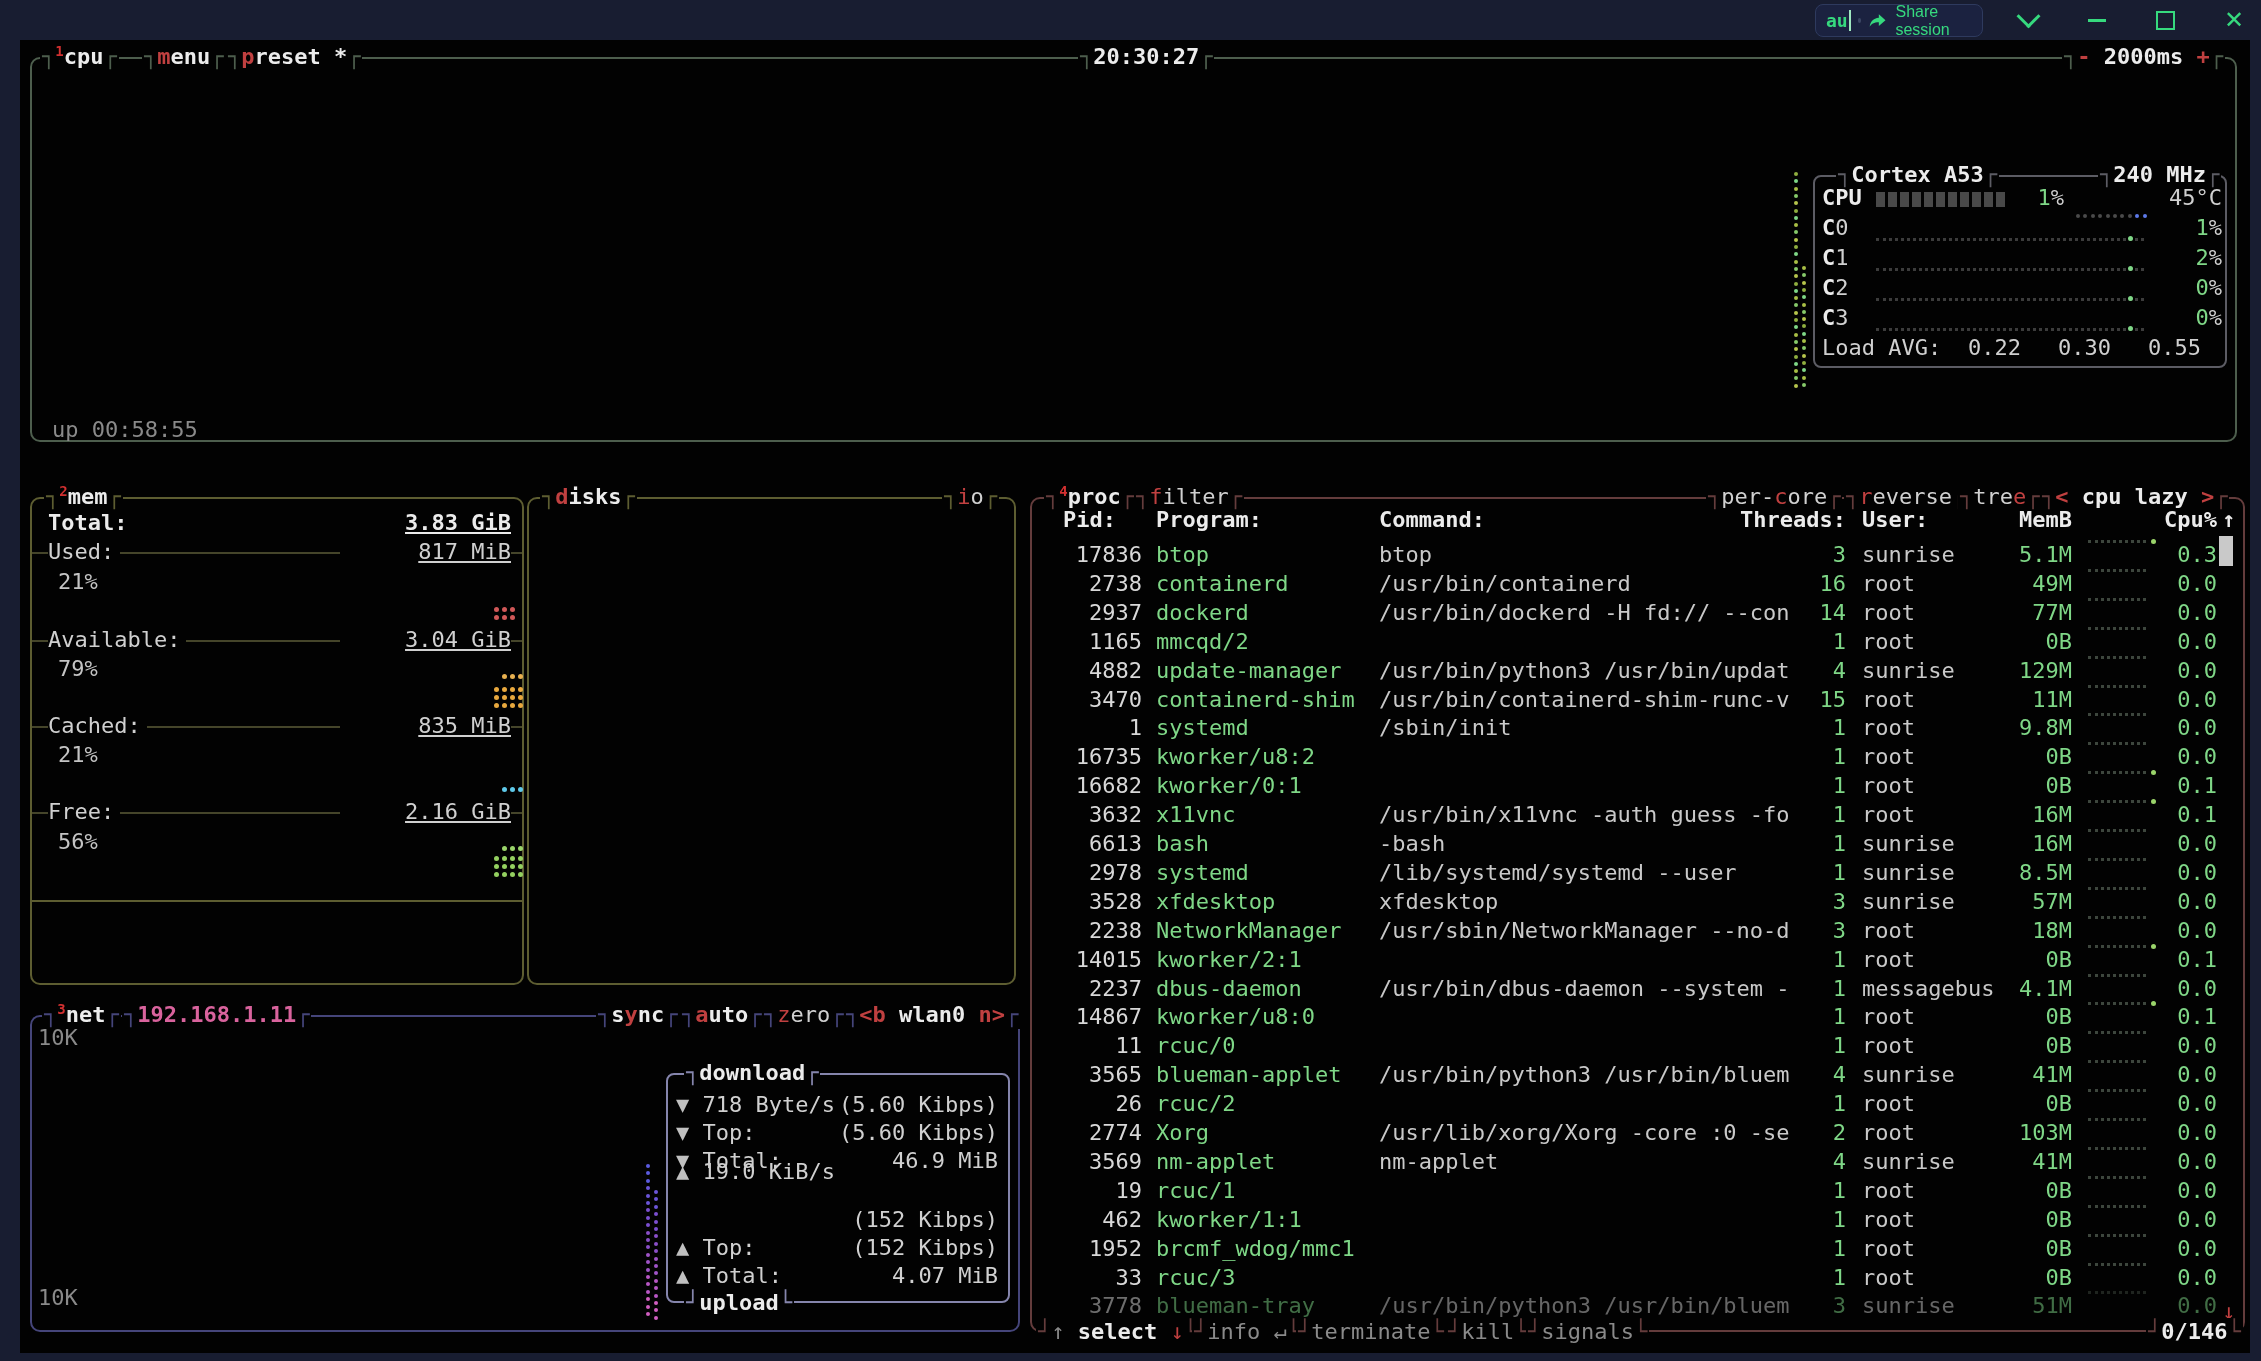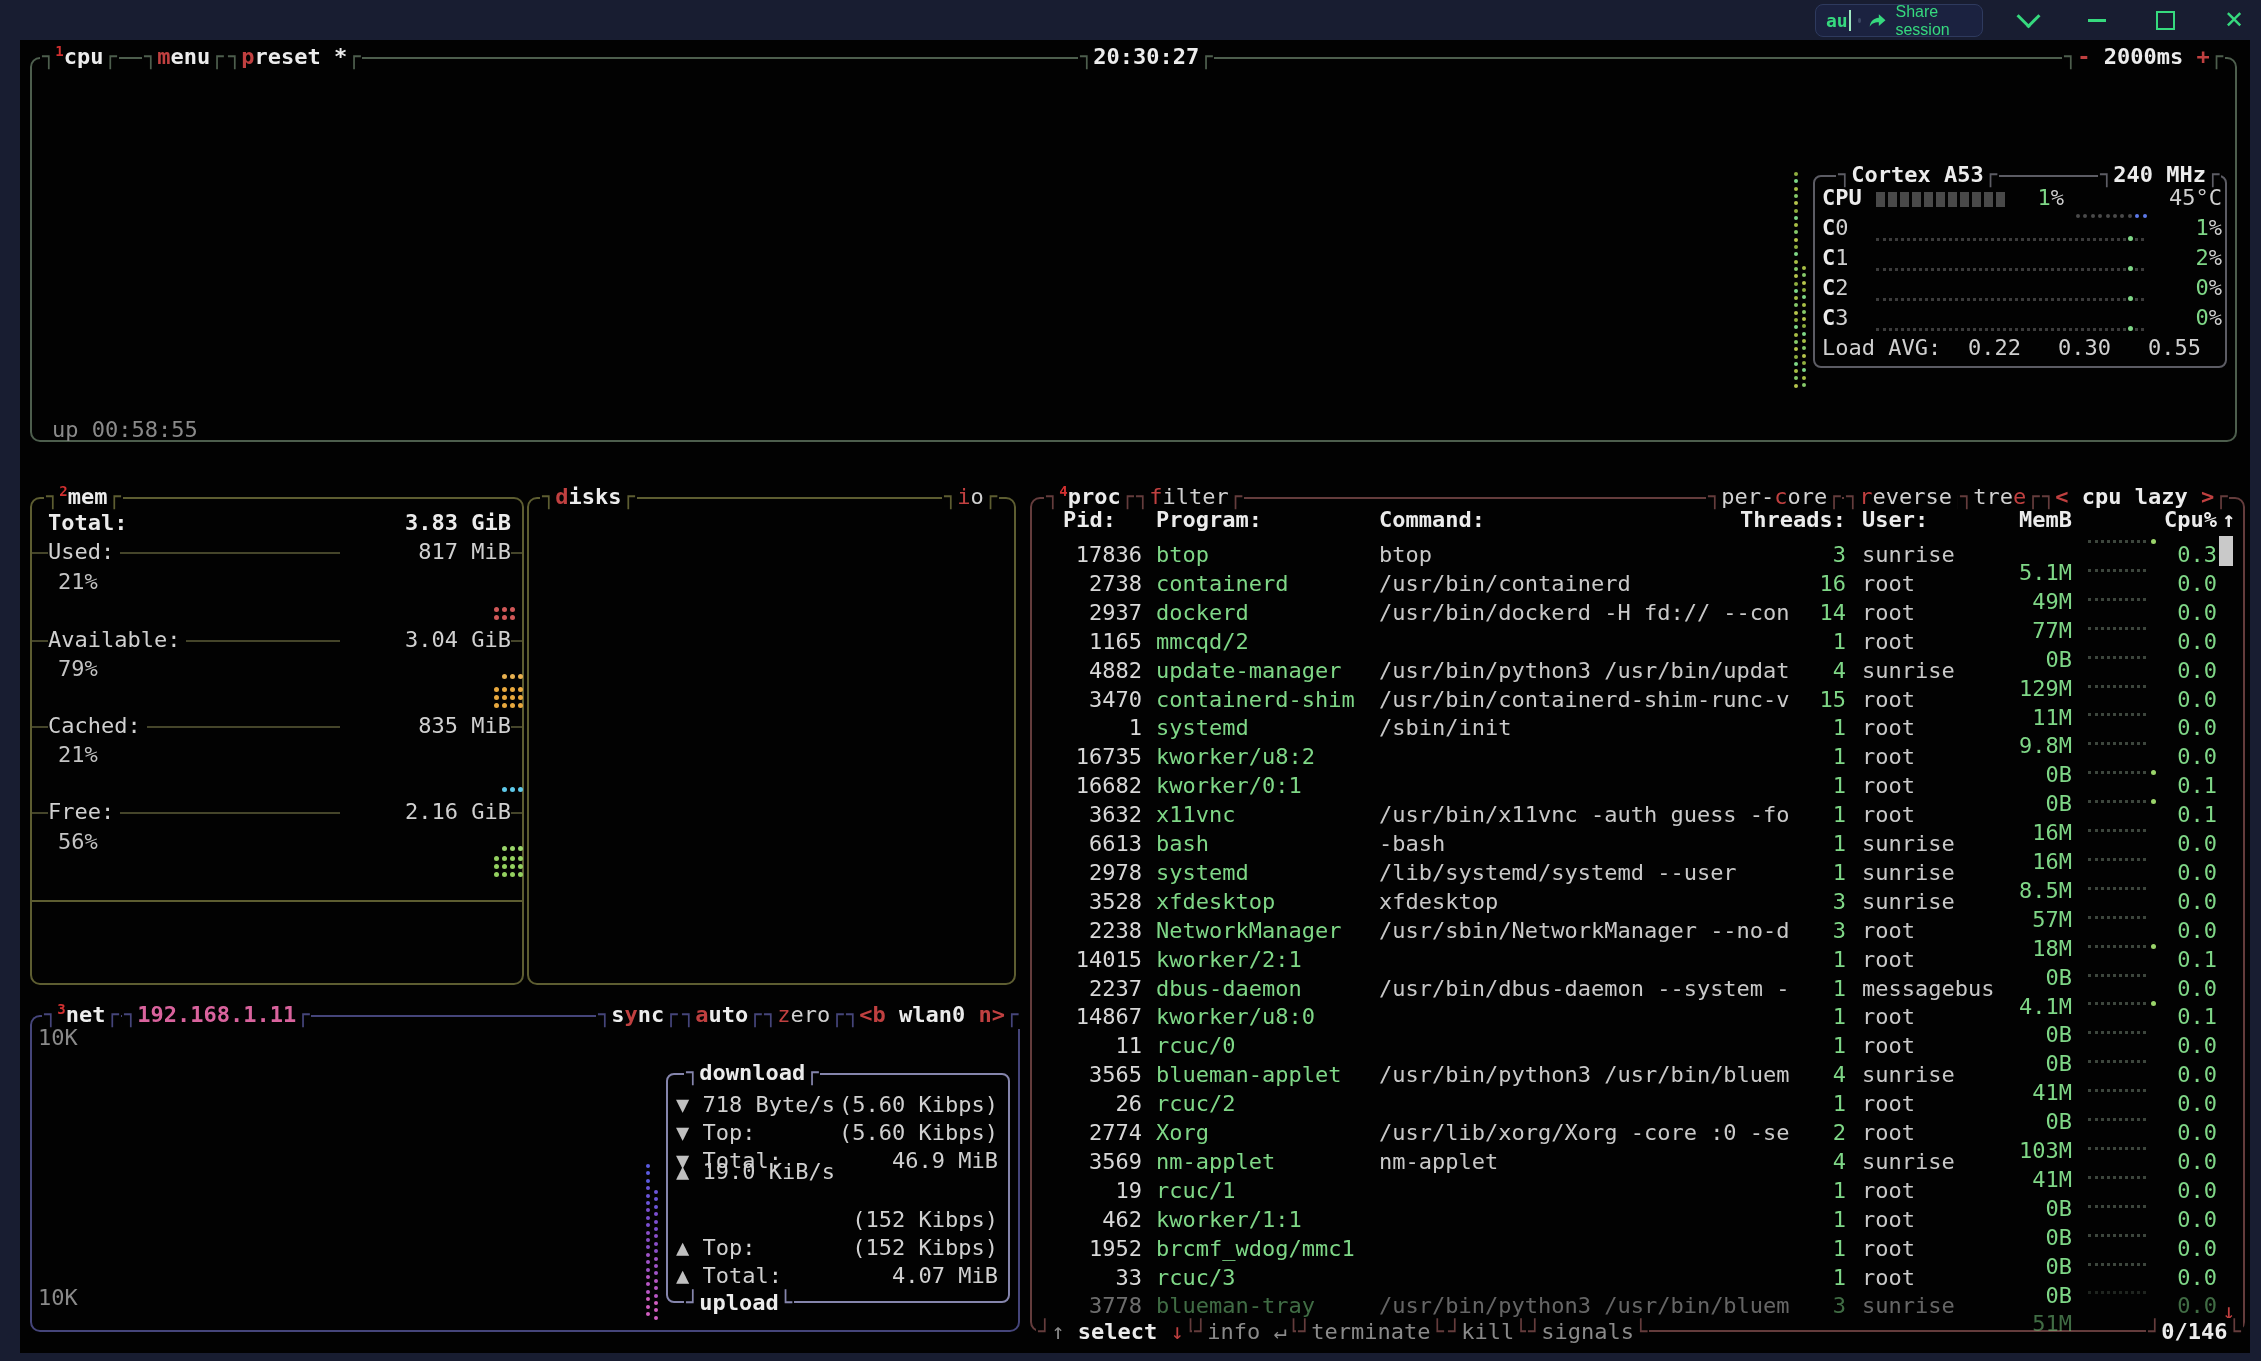--- a/index.html
+++ b/index.html
@@ -48,32 +48,32 @@
 
   
   .meterblocks{position:absolute;left:1876px;top:192px;display:flex;gap:3px;}
   .meterblocks b{width:9px;height:15px;background:#494949;}
   .dotline{position:absolute;height:0;border-bottom:3px dotted #3c3c3c;}
   .enddot{position:absolute;width:5px;height:5px;border-radius:50%;background:var(--green);}
 
   
   .memline{position:absolute;left:32px;width:490px;height:0;border-top:2px solid #45452a;}
   .memlabel{background:#020202;padding-right:6px;}
-  .memval{background:#020202;padding-left:6px;}
+  .memval{background:#020202;padding-left:6px;text-decoration:underline;}
 
   
   .prow{position:absolute;left:0;width:2245px;height:29px;}
   .prow span{position:absolute;top:0;line-height:29px;white-space:pre;}
   .prow.dim{opacity:.5;}
   .c-pid{left:1032px;width:110px;text-align:right;color:#d8d8d8;}
   .c-prog{left:1156px;color:var(--green);}
   .c-cmd{left:1379px;color:#c9c9c9;}
   .c-thr{left:1760px;width:86px;text-align:right;color:var(--green);}
   .c-user{left:1862px;color:#c9c9c9;}
-  .c-mem{left:1968px;width:104px;text-align:right;color:var(--green);margin-top:18px;}
+  .c-mem{left:1968px;width:104px;text-align:right;color:var(--green);}
   .c-dots{left:2088px;width:58px;top:17px;height:0;border-bottom:3px dotted #3d463d;}
   .c-dots.act::after{content:'';position:absolute;right:-10px;top:-1px;width:5px;height:5px;border-radius:50%;background:#9ad46a;}
   .c-cpu{left:2140px;width:77px;text-align:right;color:var(--green);}
   .scroll-thumb{position:absolute;left:2219px;top:536px;width:14px;height:30px;background:#c9c9c9;}
 
   .dot{position:absolute;border-radius:50%;}
 </style>
 </head>
 <body>
 

